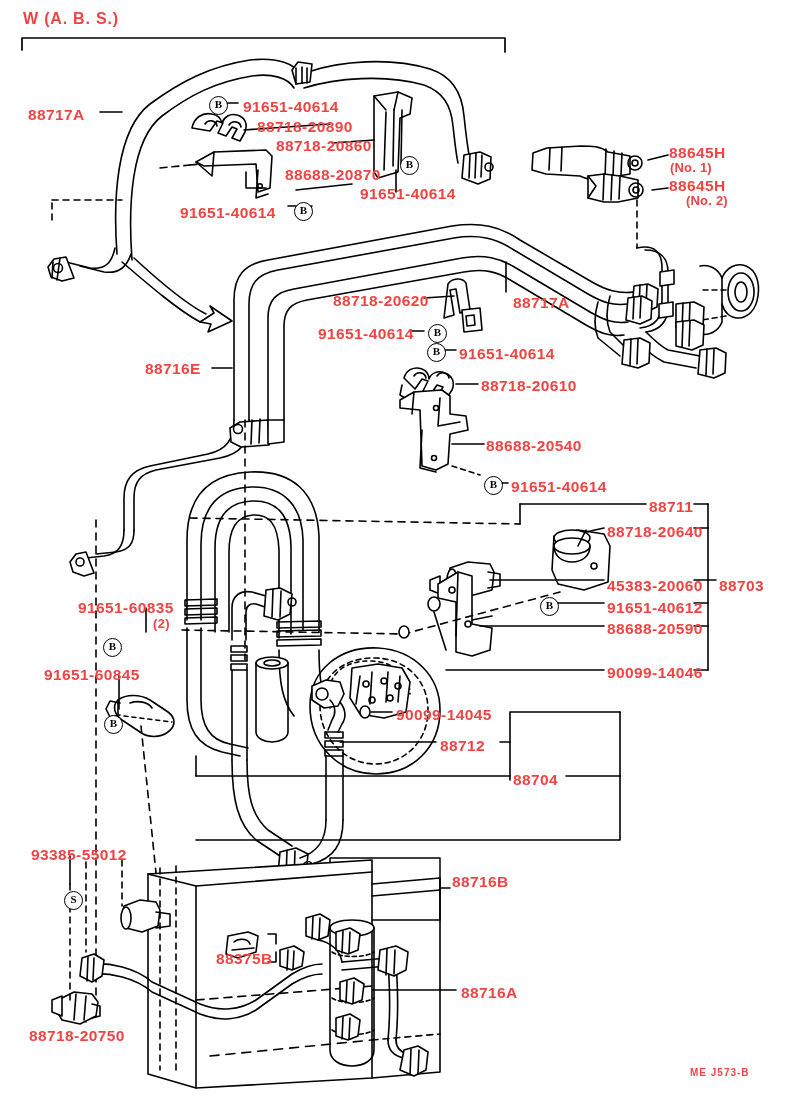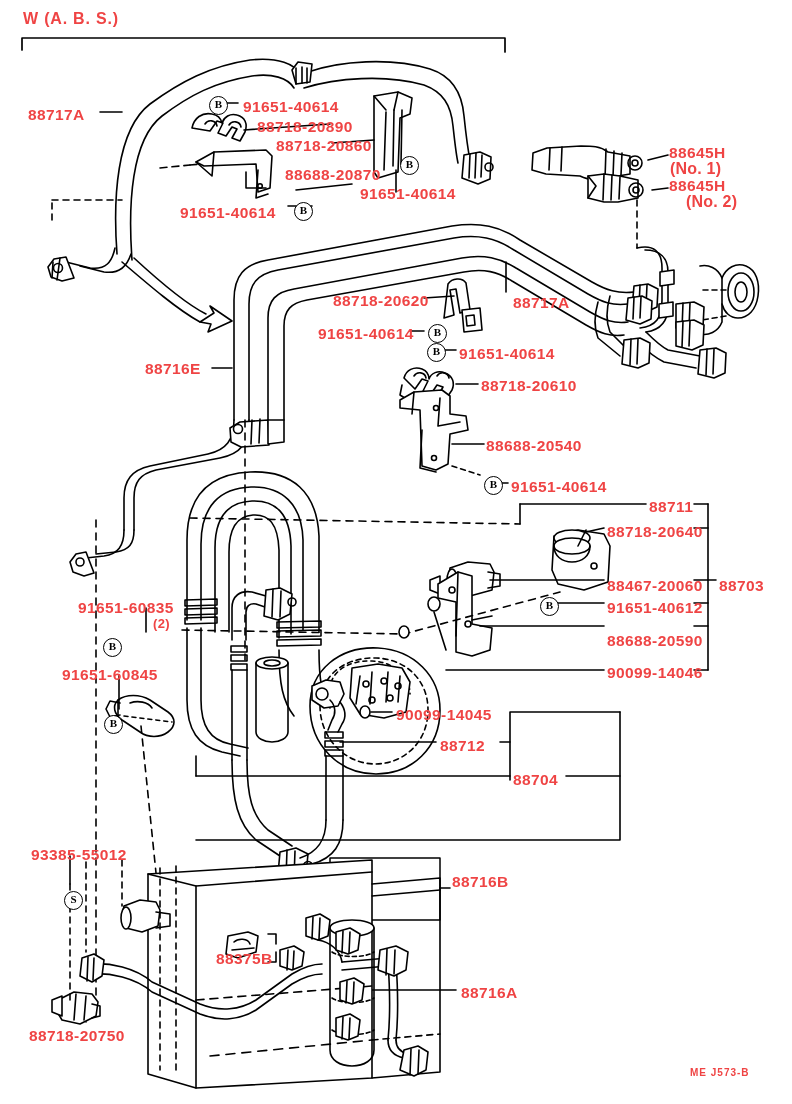--- a/index.html
+++ b/index.html
@@ -3,21 +3,21 @@
 <meta charset="utf-8">
 <title>Parts Diagram</title>
 <style>
   html,body{margin:0;padding:0;background:#ffffff;}
   body{width:792px;height:1104px;position:relative;overflow:hidden;
        font-family:"Liberation Sans",sans-serif;color:#000;}
   #stage{position:absolute;left:0;top:0;width:792px;height:1104px;}
   svg.layer{position:absolute;left:0;top:0;width:792px;height:1104px;}
   .lbl{position:absolute;white-space:nowrap;font-family:"Liberation Sans",sans-serif;
        font-weight:bold;font-size:15.5px;letter-spacing:0.4px;color:#ef4444;line-height:1;}
-  .lbl.sm{font-size:16px;font-weight:bold;letter-spacing:0.2px;}
+  .lbl.sm{font-size:13px;font-weight:bold;letter-spacing:0.2px;}
   .lbl.hdr{font-size:16px;letter-spacing:0.8px;}
   .lbl.code{font-size:10px;letter-spacing:1px;}
   .lbl.paren{font-size:13px;}
   .bcirc{position:absolute;width:17px;height:17px;border:1.7px solid #000;border-radius:50%;
          background:#fff;font-size:11px;font-weight:bold;text-align:center;line-height:15px;
          font-family:"Liberation Serif",serif;}
 </style>
 </head>
 <body>
 
@@ -385,28 +385,28 @@
       <div class="lbl" style="left: 333px; top: 293px;">88718-20620</div>
       <div class="lbl" style="left: 513px; top: 295px;">88717A</div>
       <div class="lbl" style="left: 318px; top: 326px;">91651-40614</div>
       <div class="lbl" style="left: 459px; top: 346px;">91651-40614</div>
       <div class="lbl" style="left: 145px; top: 361px;">88716E</div>
       <div class="lbl" style="left: 481px; top: 378px;">88718-20610</div>
       <div class="lbl" style="left: 486px; top: 438px; text-align: right;">88688-20540</div>
       <div class="lbl" style="left: 511px; top: 479px;">91651-40614</div>
       <div class="lbl" style="left: 649px; top: 499px;">88711</div>
       <div class="lbl" style="left: 607px; top: 524px;">88718-20640</div>
-      <div class="lbl" style="left: 607px; top: 578px;">88467-20060</div>
+      <div class="lbl" style="left: 607px; top: 578px;">45383-20060</div>
       <div class="lbl" style="left: 719px; top: 578px;">88703</div>
       <div class="lbl" style="left: 607px; top: 600px;">91651-40612</div>
-      <div class="lbl" style="left: 607px; top: 621px; margin-top: 12px;">88688-20590</div>
+      <div class="lbl" style="left: 607px; top: 621px;">88688-20590</div>
       <div class="lbl" style="left: 607px; top: 665px;">90099-14046</div>
       <div class="lbl" style="left: 78px; top: 600px;">91651-60835</div>
       <div class="lbl paren" style="left: 153px; top: 617px;">(2)</div>
-      <div class="lbl" style="left: 62px; top: 667px;">91651-60845</div>
+      <div class="lbl" style="left: 44px; top: 667px;">91651-60845</div>
       <div class="lbl" style="left: 396px; top: 707px;">90099-14045</div>
       <div class="lbl" style="left: 440px; top: 738px;">88712</div>
       <div class="lbl" style="left: 513px; top: 772px;">88704</div>
       <div class="lbl" style="left: 31px; top: 847px;">93385-55012</div>
       <div class="lbl" style="left: 452px; top: 874px;">88716B</div>
       <div class="lbl" style="left: 216px; top: 910px; margin-top: 41px;">88375B</div>
       <div class="lbl" style="left: 461px; top: 985px;">88716A</div>
       <div class="lbl" style="left: 29px; top: 1028px;">88718-20750</div>
     </div>
   <div id="markers">

